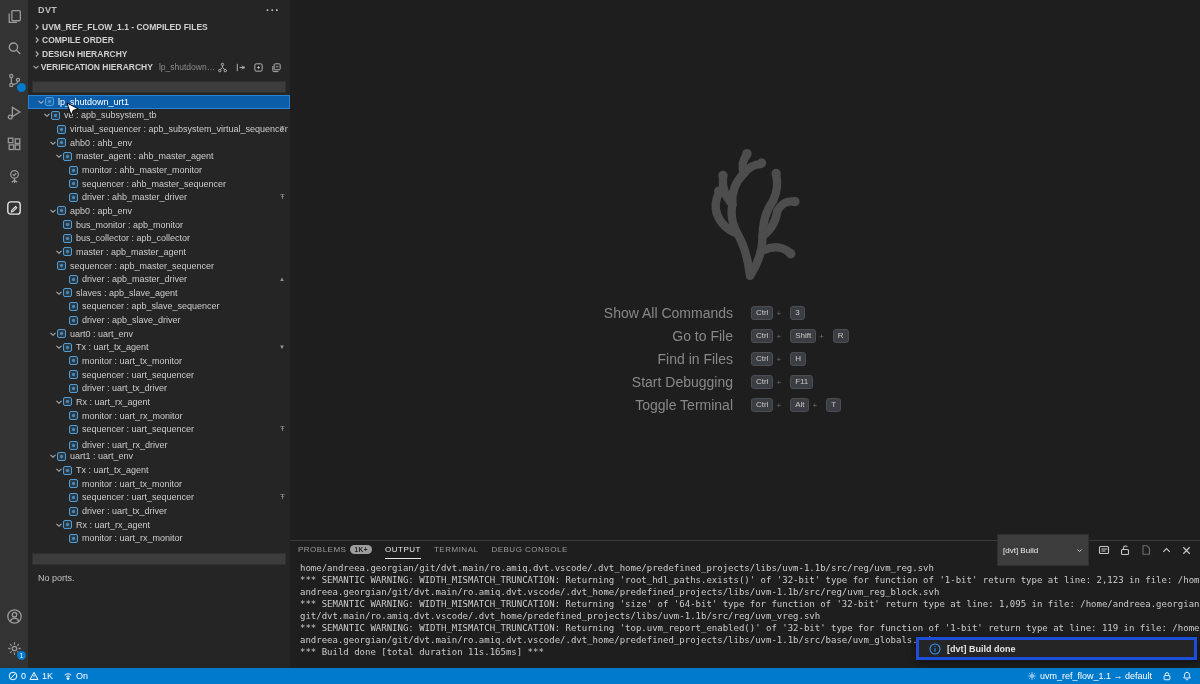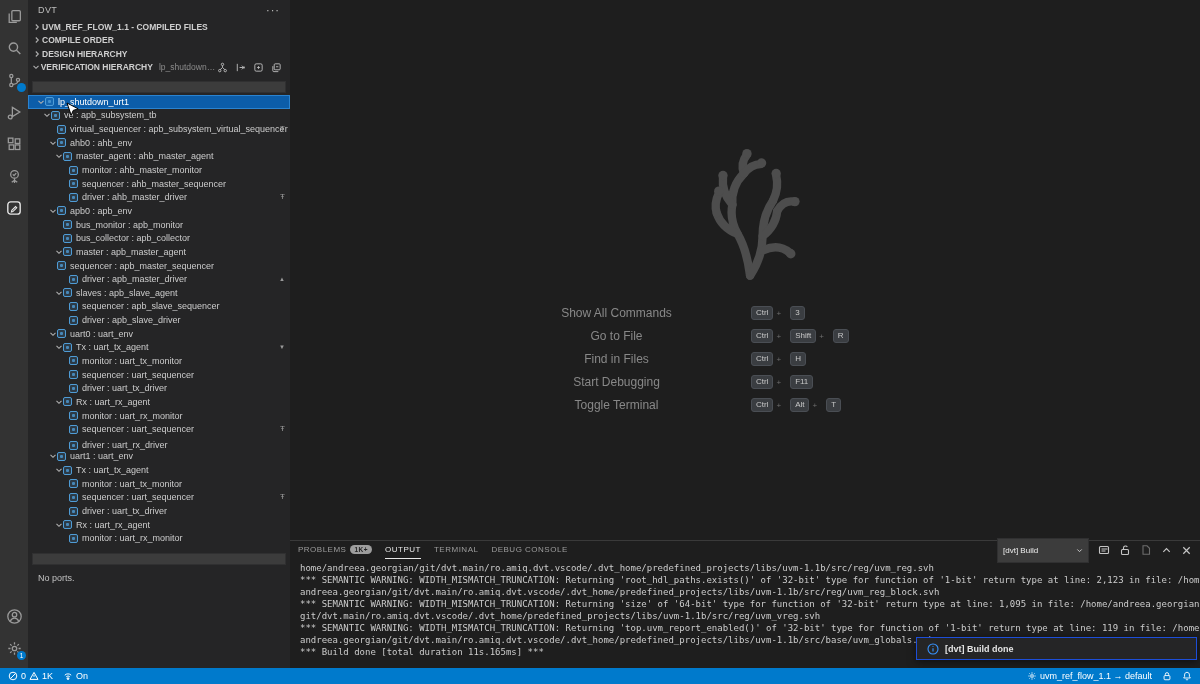--- a/index.html
+++ b/index.html
@@ -8,21 +8,21 @@
   
   #activity-bar{position:absolute;left:0;top:0;width:28px;height:668px;background:#333333;z-index:5;}
   .ab-item{width:28px;height:32px;display:flex;align-items:center;justify-content:center;color:#9b9b9b;position:relative;cursor:pointer;}
   .ab-item.active{color:#e8e8e8;}
   .ab-item svg{display:block;}
   .ab-badge{position:absolute;right:2px;bottom:4px;min-width:9px;height:9px;border-radius:5px;background:var(--accent,#007acc);
     color:#fff;font-size:6.5px;line-height:9px;text-align:center;padding:0 1px;}
   #ab-bottom{position:absolute;bottom:4px;left:0;width:28px;}
   
   #sidebar{position:absolute;left:28px;top:0;width:262px;height:668px;background:#252526;overflow:hidden;}
-  #sb-title{height:20px;display:flex;align-items:center;justify-content:space-between;padding:0 10px;color:#bdbdbd;font-size:9px;letter-spacing:.4px;}
+  #sb-title{height:20px;display:flex;align-items:center;justify-content:space-between;padding:0 10px;color:#bdbdbd;font-size:9px;letter-spacing:.4px;font-weight:bold;}
   .more-dots{color:#c0c0c0;font-size:11px;letter-spacing:1px;cursor:pointer;}
   .sb-section{height:13.5px;display:flex;align-items:center;padding:0 4px;color:#cfcfcf;font-weight:700;font-size:8.5px;cursor:pointer;white-space:nowrap;}
   .sb-section .tw{width:10px;display:flex;justify-content:center;color:#b0b0b0;}
   .sb-section .desc{font-weight:400;color:#8b8b8b;margin-left:6px;overflow:hidden;text-overflow:ellipsis;max-width:78px;}
   .sb-section .sec-actions{margin-left:auto;display:flex;gap:7px;align-items:center;padding-right:4px;color:#bdbdbd;}
   .sb-section .sec-actions svg{display:block;}
   .sb-filter{margin:7px 4px 2px 4px;height:12px;background:#3c3c3c;border:1px solid #303031;}
   #tree{position:relative;margin-top:2px;height:454px;overflow:hidden;}
   .tree-row{height:13.65px;display:flex;align-items:center;font-size:9px;color:#cccccc;position:relative;cursor:pointer;white-space:nowrap;}
   .tree-row.selected{background:var(--selection,#0c5da9);color:#ffffff;outline:1px solid #2a83d0;outline-offset:-1px;}
@@ -33,39 +33,39 @@
   .tree-label{overflow:hidden;text-overflow:ellipsis;}
   .marker{position:absolute;right:5px;color:#9a9a9a;font-size:8px;line-height:8px;}
   .marker.tri{font-size:6px;}
   #ports-filter{margin:4px 4px 0 4px;height:12px;background:#3c3c3c;border:1px solid #303031;}
   #no-ports{margin:8px 0 0 10px;color:#c0c0c0;font-size:9px;}
   
   #editor{position:absolute;left:290px;top:0;width:910px;height:540px;background:#1e1e1e;}
   #watermark{position:absolute;left:392px;top:138px;}
   #shortcuts{position:absolute;left:0;top:306px;width:100%;}
   .sc-row{display:flex;align-items:center;justify-content:center;margin-bottom:9px;height:14px;}
-  .sc-label{width:245px;text-align:center;color:#888888;font-size:12px;padding-right:12px;}
+  .sc-label{width:245px;text-align:right;color:#888888;font-size:14px;padding-right:12px;}
   .sc-keys{width:245px;text-align:left;display:flex;align-items:center;gap:3px;}
   .kbd{display:inline-block;background:#3a3d41;border:1px solid #4a4e54;border-radius:3px;padding:1px 4px 2px 4px;
     font-size:8px;color:#c8c8c8;line-height:9px;margin-left:6px;}
   .plus{color:#6f6f6f;font-size:8px;}
   
   #panel{position:absolute;left:290px;top:540px;width:910px;height:128px;background:#1e1e1e;border-top:1px solid #3a3a3a;}
   #panel-header{height:18px;display:flex;align-items:center;padding:0 8px;}
   .p-tab{margin-right:13px;font-size:8px;letter-spacing:.5px;color:#9d9d9d;height:100%;display:flex;align-items:center;gap:4px;cursor:pointer;border-bottom:1px solid transparent;}
   .p-tab.active{color:#e7e7e7;border-bottom-color:#e7e7e7;}
   .p-badge{background:#9d9d9d;color:#252526;font-size:6.5px;font-weight:700;border-radius:6px;padding:1px 4px;line-height:7px;}
   #panel-actions{margin-left:auto;display:flex;align-items:center;gap:9px;color:#c5c5c5;}
-  #channel-select{background:#3c3c3c;border:1px solid #303031;height:25px;width:92px;display:flex;align-items:center;justify-content:space-between;
+  #channel-select{background:#3c3c3c;border:1px solid #303031;height:32px;width:92px;display:flex;align-items:center;justify-content:space-between;
     padding:0 5px;font-size:8px;color:#eeeeee;cursor:pointer;}
   #panel-actions svg{display:block;cursor:pointer;}
   #output{padding:3px 0 0 10px;font-family:"DejaVu Sans Mono","Liberation Mono",monospace;font-size:9px;line-height:12px;
     color:#cccccc;white-space:pre;overflow:hidden;height:108px;}
   
-  #notification{position:absolute;left:916px;top:637px;width:281px;height:23px;background:#252526;border:1px solid #1d4ed8;
+  #notification{position:absolute;left:916px;top:637px;width:281px;height:23px;background:#252526;border:3px solid #1d4ed8;
     box-shadow:0 2px 8px rgba(0,0,0,.5);display:flex;align-items:center;gap:6px;padding:0 10px;z-index:9;cursor:pointer;}
   #notification .ntext{color:#e3e3e3;font-size:9px;font-weight:700;}
   
   #status-bar{position:absolute;left:0;top:668px;width:1200px;height:16px;background:var(--accent,#007acc);display:flex;align-items:center;
     color:#ffffff;font-size:9px;padding:0 8px;z-index:10;}
   .st-item{display:flex;align-items:center;gap:3px;margin-right:10px;cursor:pointer;height:100%;}
   .st-item svg{display:block;}
   #st-right{margin-left:auto;display:flex;align-items:center;}
   #st-right .st-item{margin-right:0;margin-left:10px;}
   

